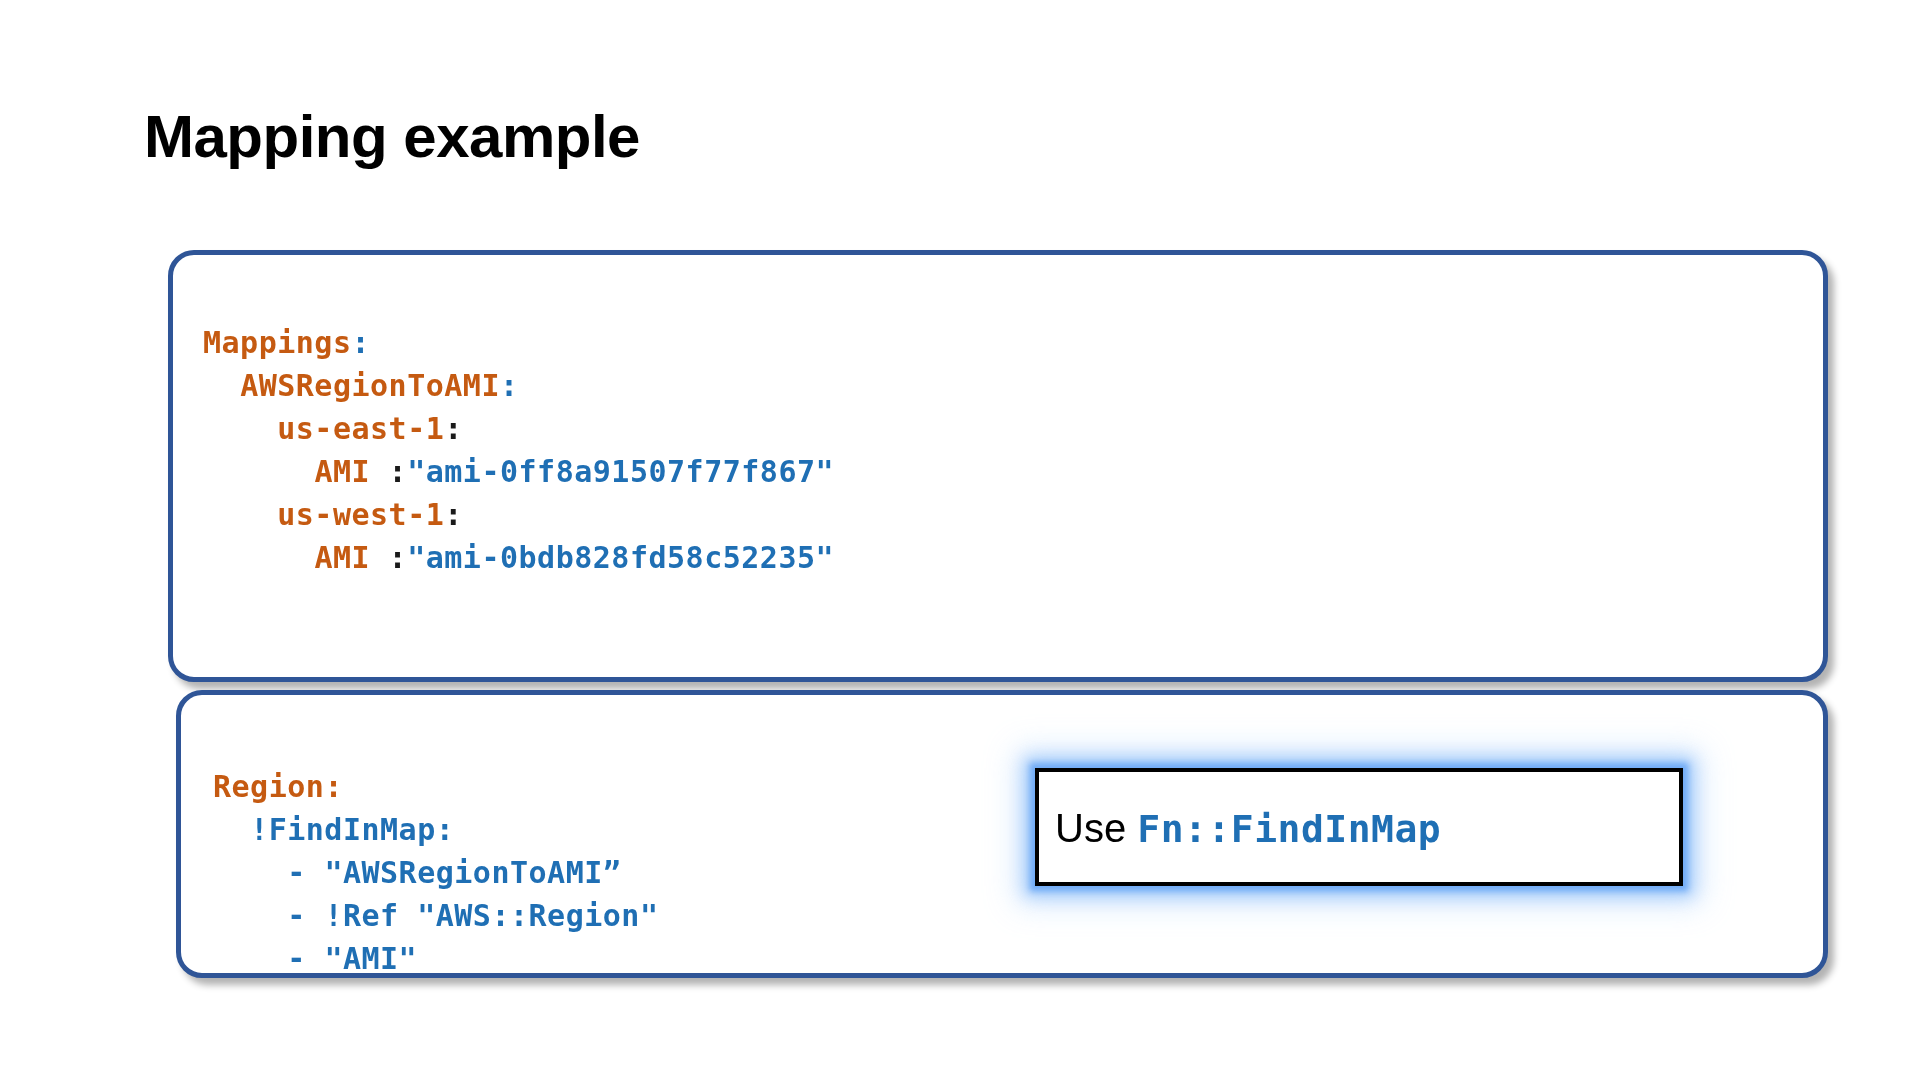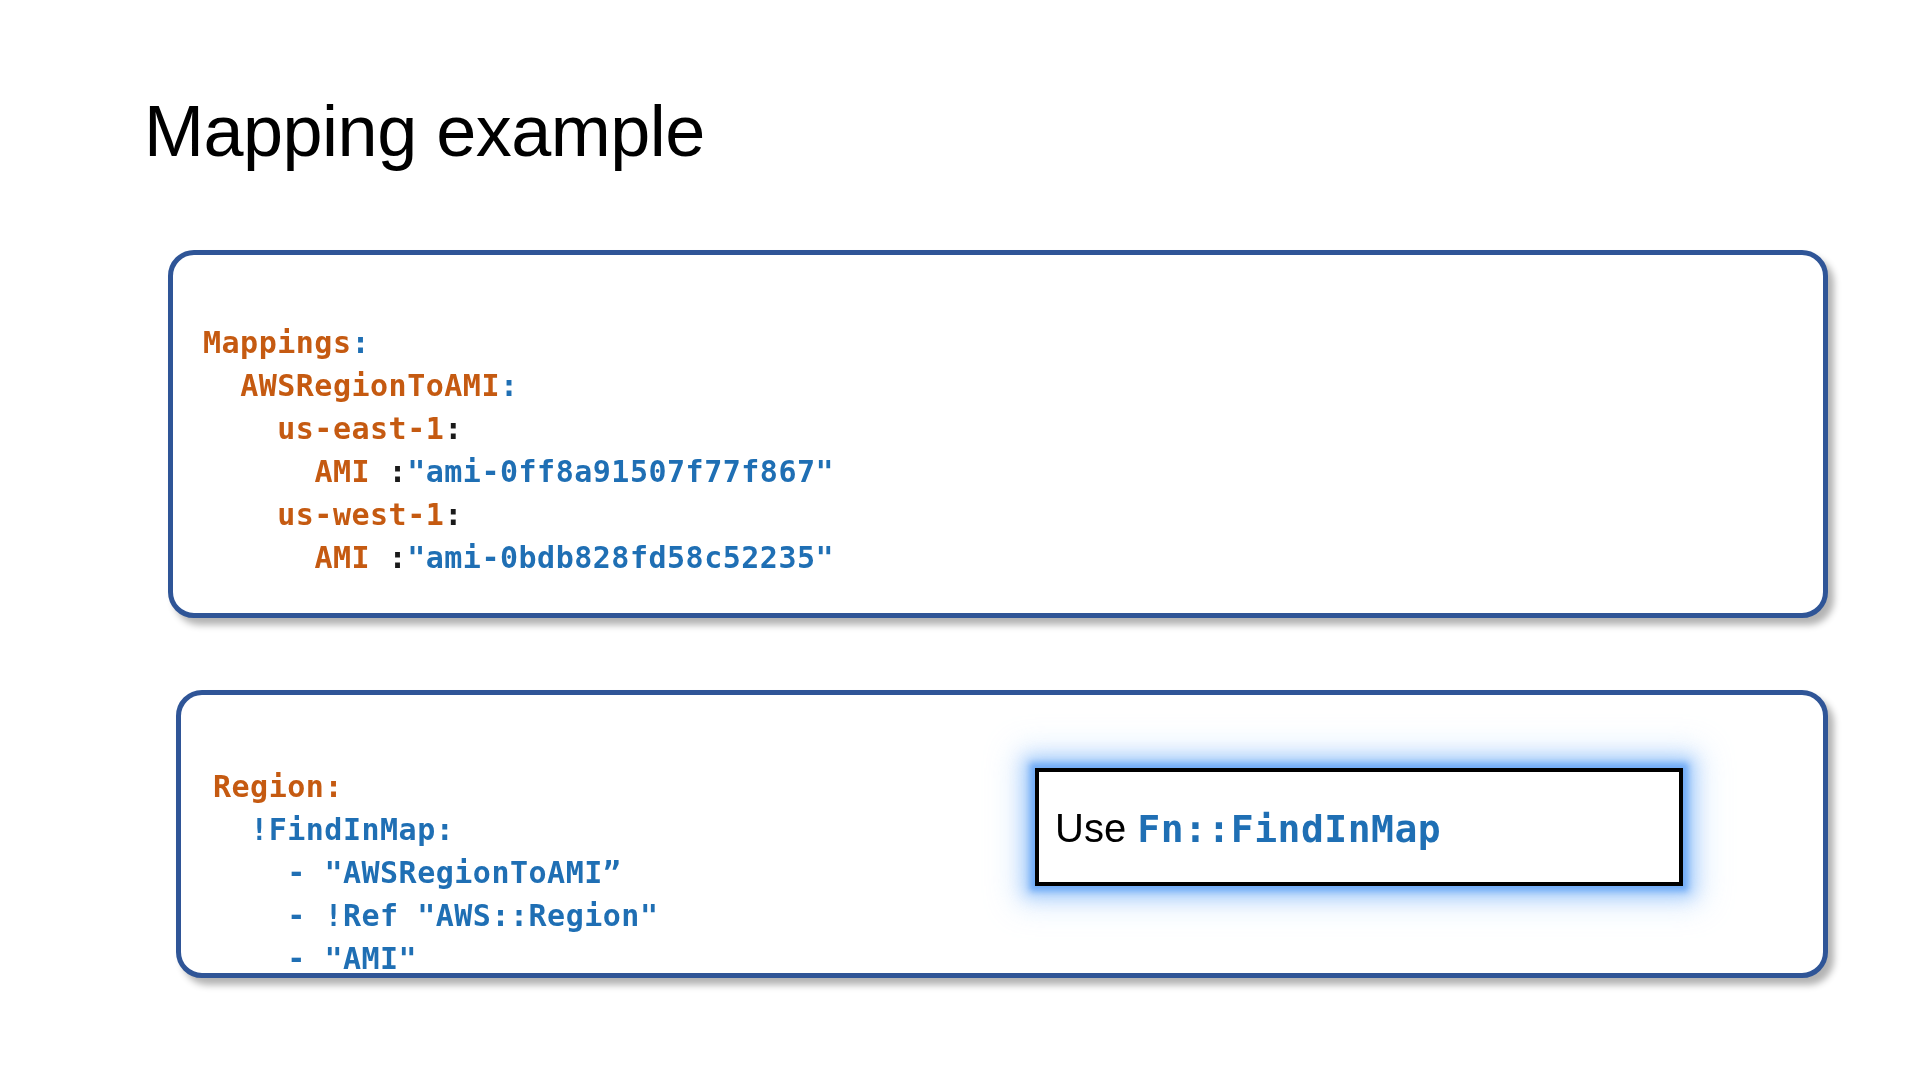--- a/index.html
+++ b/index.html
@@ -13,44 +13,44 @@
     position: relative;
     overflow: hidden;
     font-family: "Liberation Sans", sans-serif;
     -webkit-font-smoothing: antialiased;
   }
 
   
   .slide-title {
     position: absolute;
     left: 144px;
-    top: 92px;
+    top: 104px;
     font-family: "Liberation Sans", sans-serif;
-    font-size: 72px;
-    font-weight: 400;
+    font-size: 60px;
+    font-weight: 700;
     color: #000000;
     letter-spacing: -0.5px;
     line-height: 1.1;
     white-space: nowrap;
   }
 
   
   .code-panel {
     position: absolute;
     box-sizing: border-box;
     background: #ffffff;
     border: 5px solid #2F5597;
     border-radius: 26px;
     box-shadow: 6px 7px 7px rgba(0,0,0,0.30);
   }
   #panel-mappings {
     left: 168px;
     top: 250px;
     width: 1660px;
-    height: 368px;
+    height: 432px;
   }
   #panel-imageid {
     left: 176px;
     top: 690px;
     width: 1652px;
     height: 288px;
   }
 
   
   .code-block {

